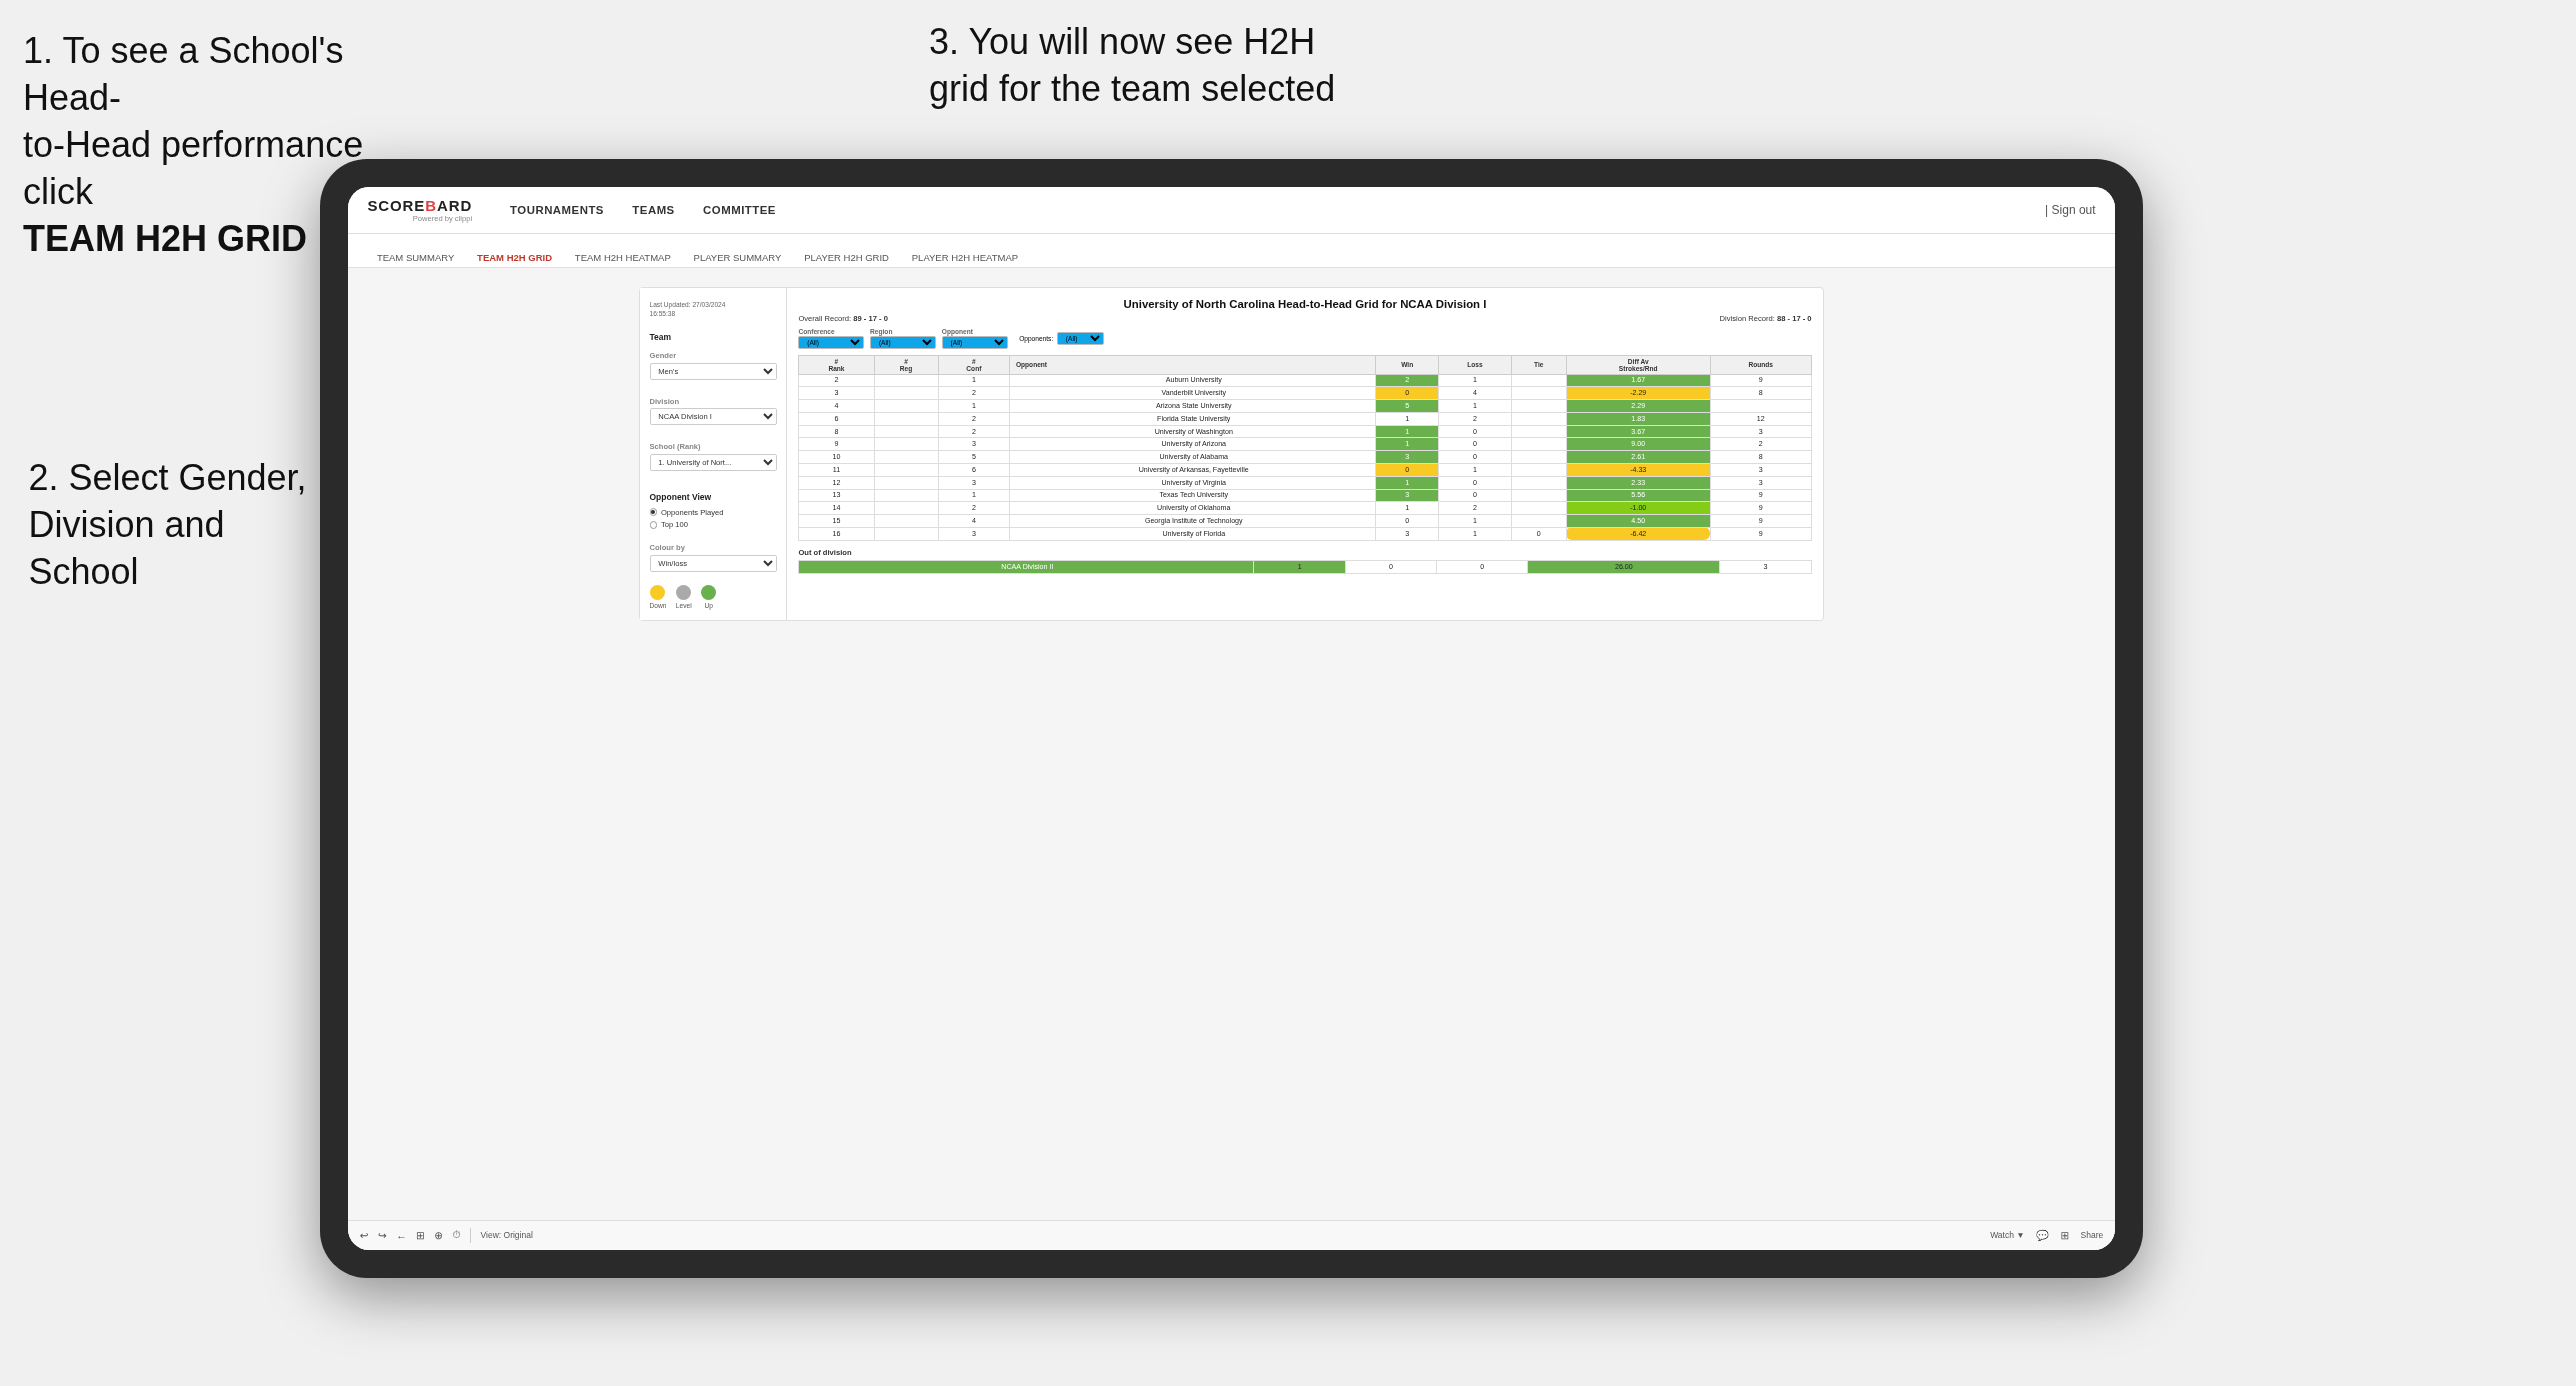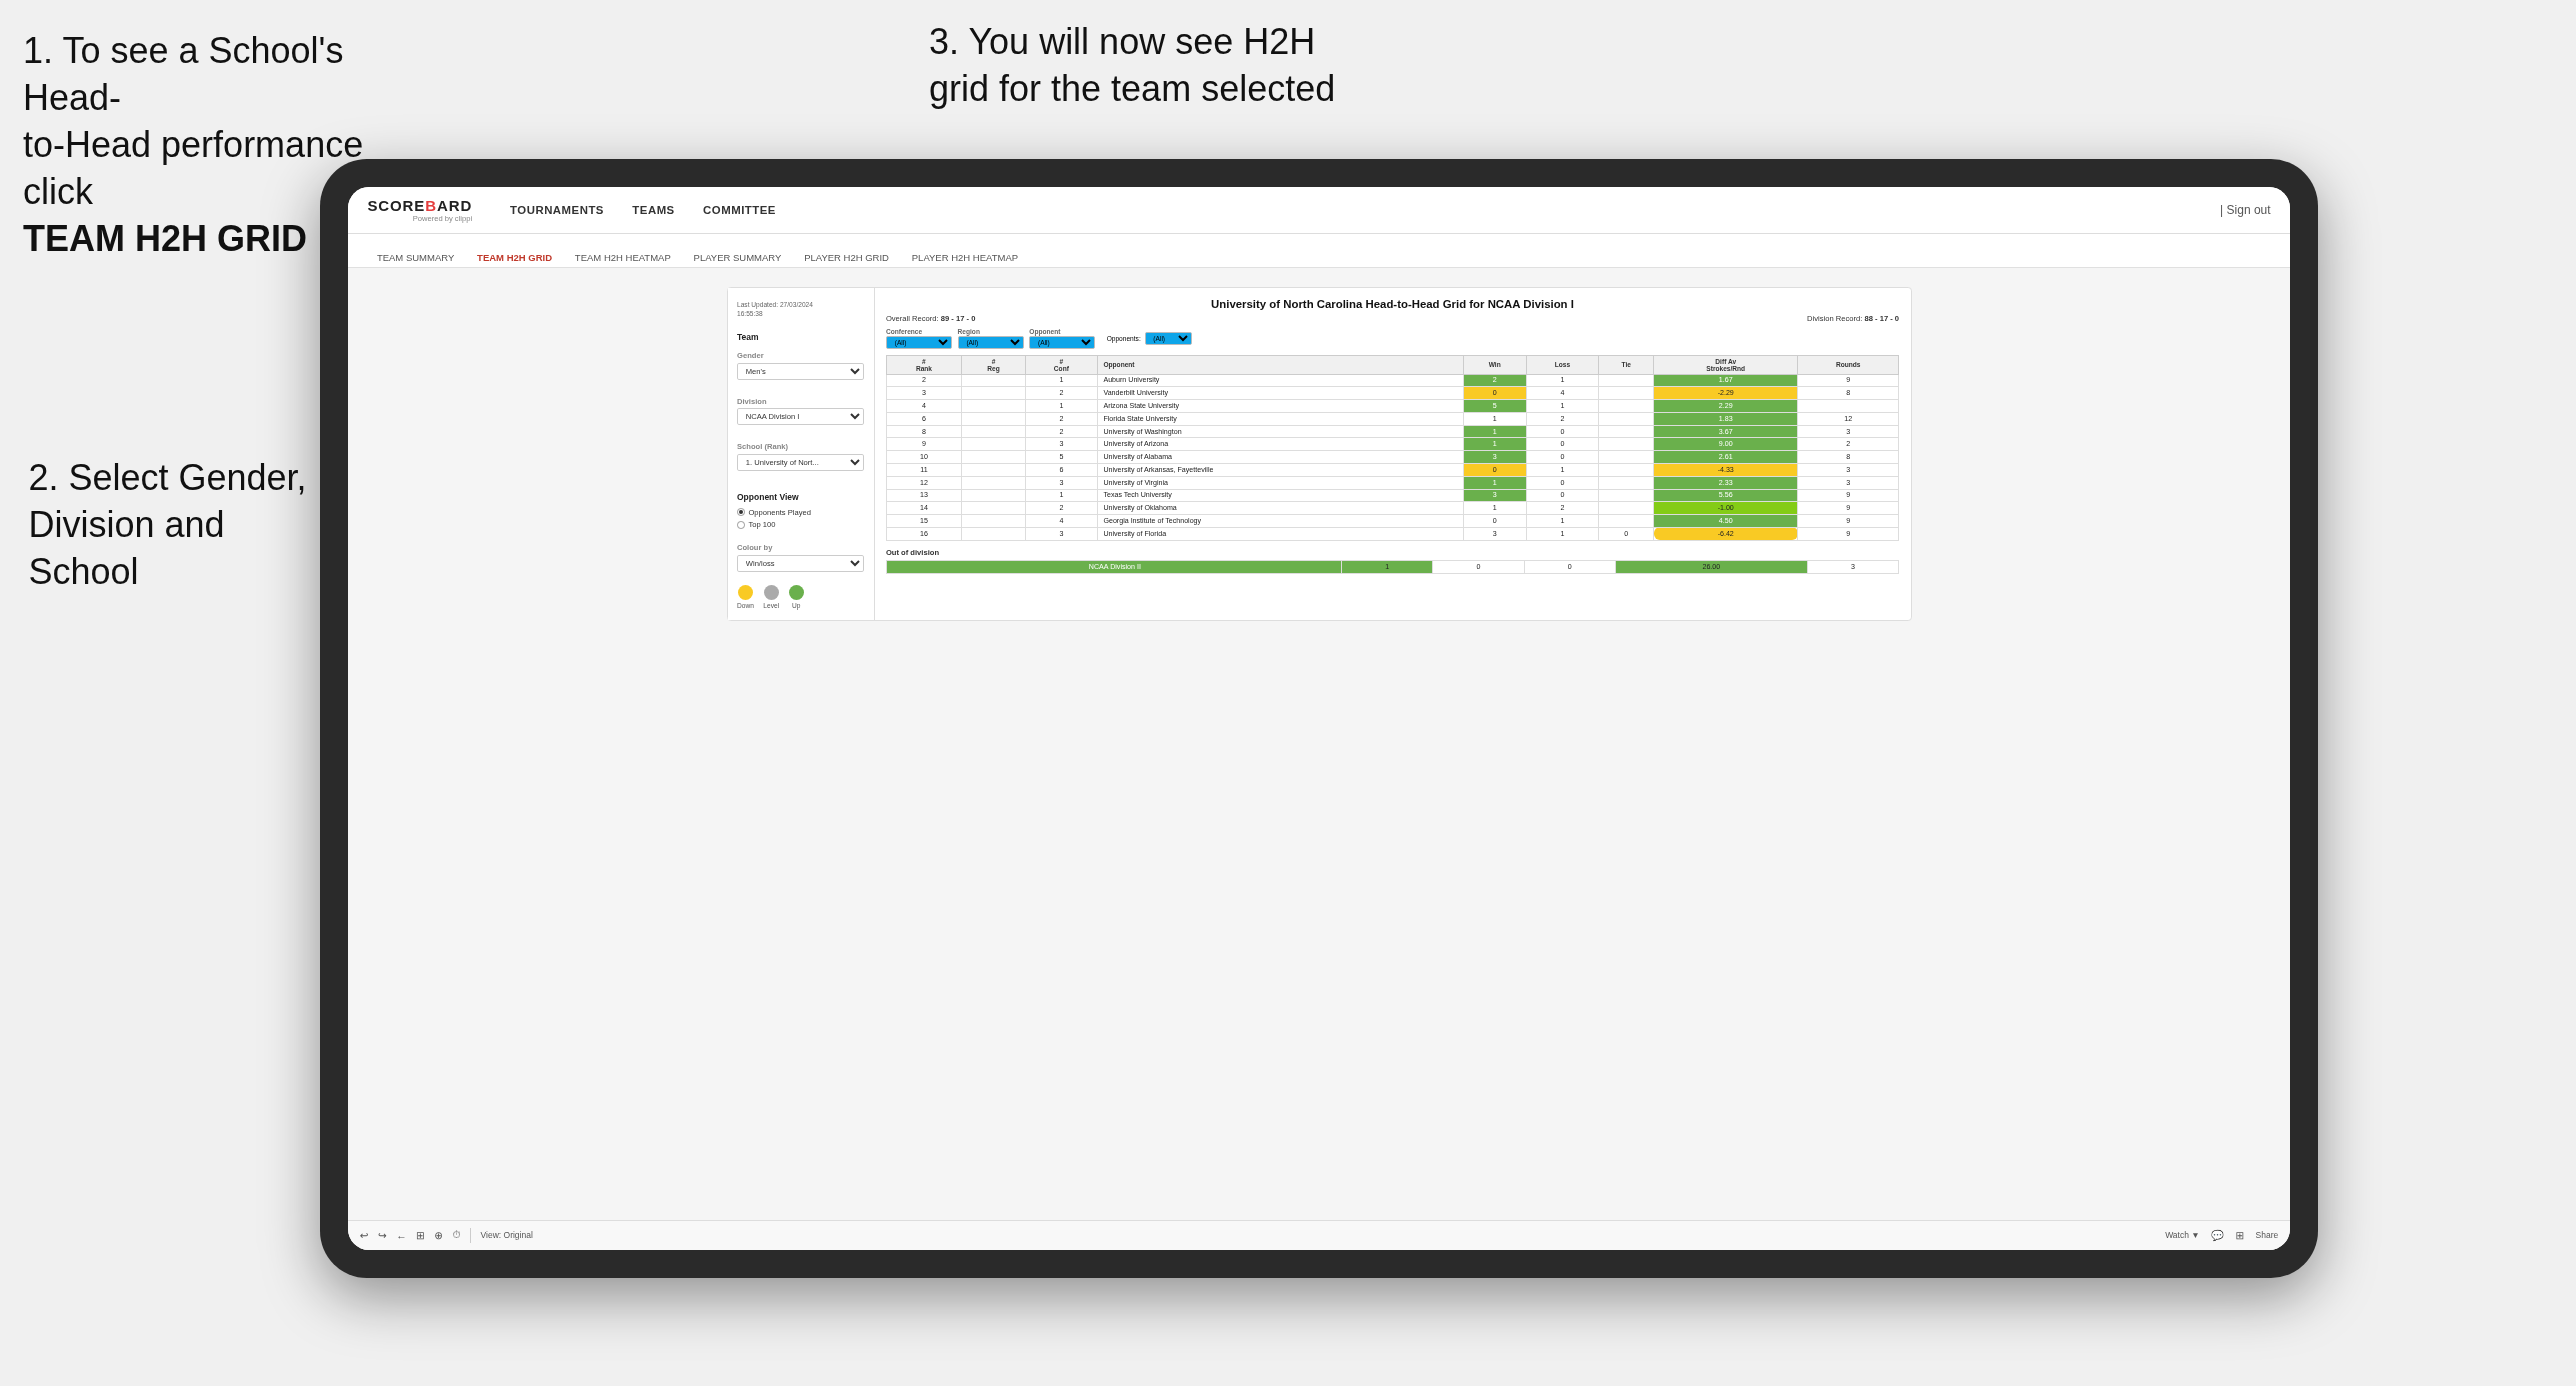--- a/index.html
+++ b/index.html
@@ -33,21 +33,21 @@
       top: 455px;
       left: 28.4px;
       width: 351px;
     }
 
     
     .tablet-frame {
       position: absolute;
       top: 159px;
       left: 320px;
-      width: 1998px;
+      width: 1823px;
       height: 1119px;
       background: #2a2a2a;
       border-radius: 47px;
       padding: 28.4px;
       box-shadow: 0 19px 57px rgba(0,0,0,0.4);
     }
     .tablet-screen {
       width: 100%;
       height: 100%;
       background: #fff;
@@ -302,21 +302,21 @@
       color: #333;
     }
     .h2h-table td {
       border: 0.9px solid #ddd;
       padding: 1.9px 3.8px;
       text-align: center;
       font-size: 7.1px;
       color: #222;
     }
     .h2h-table td.opponent-name {
-      text-align: left;
+      text-align: center;
       padding-left: 5.7px;
       margin-left: 28px;
     }
     .cell-green { background: #6ab04c; color: #fff; }
 
     
     .out-of-division {
       margin-top: 7.6px;
     }
     .out-of-div-title {

